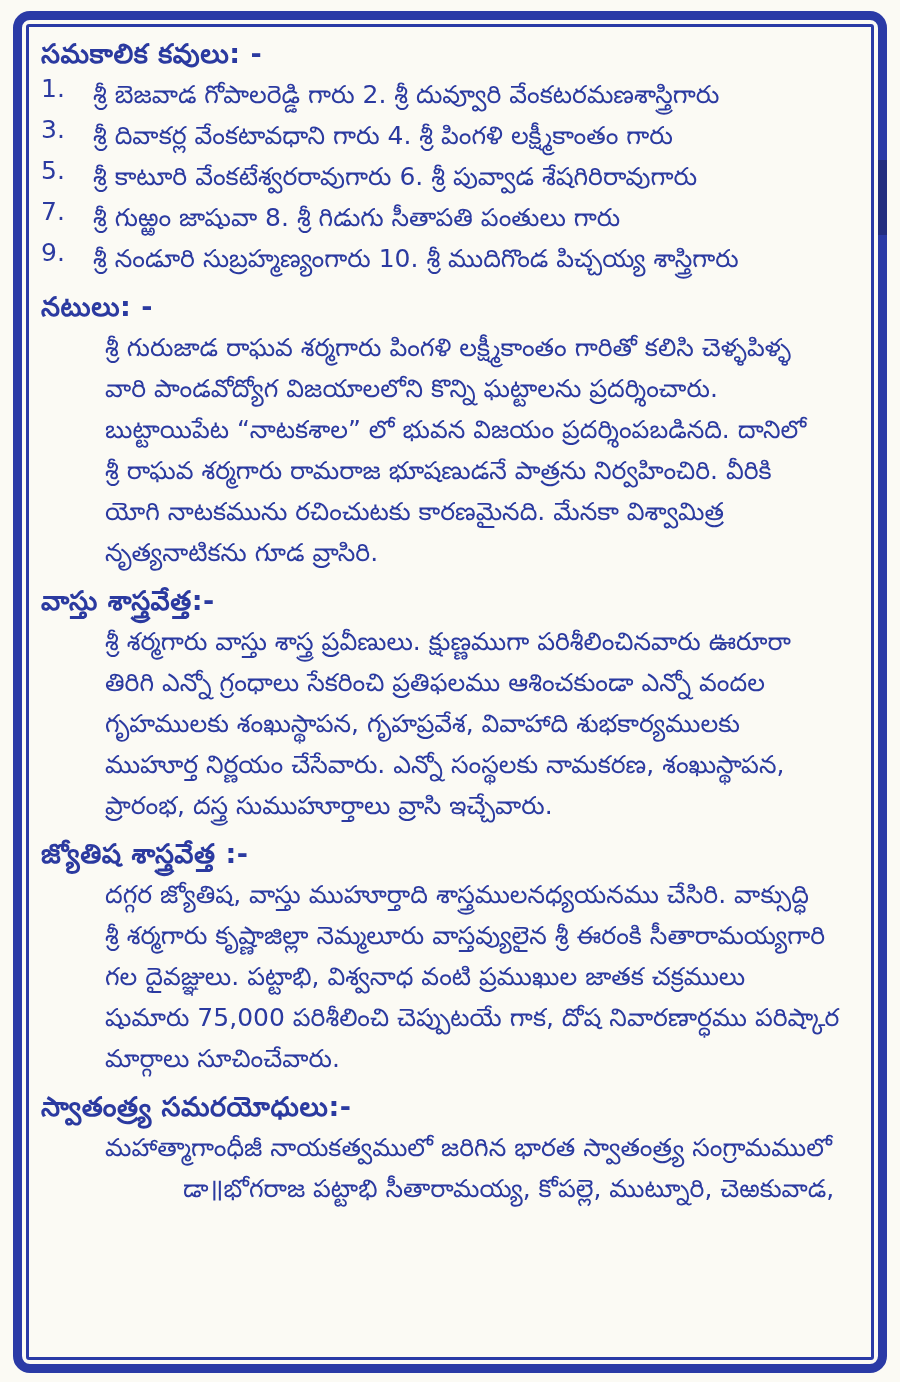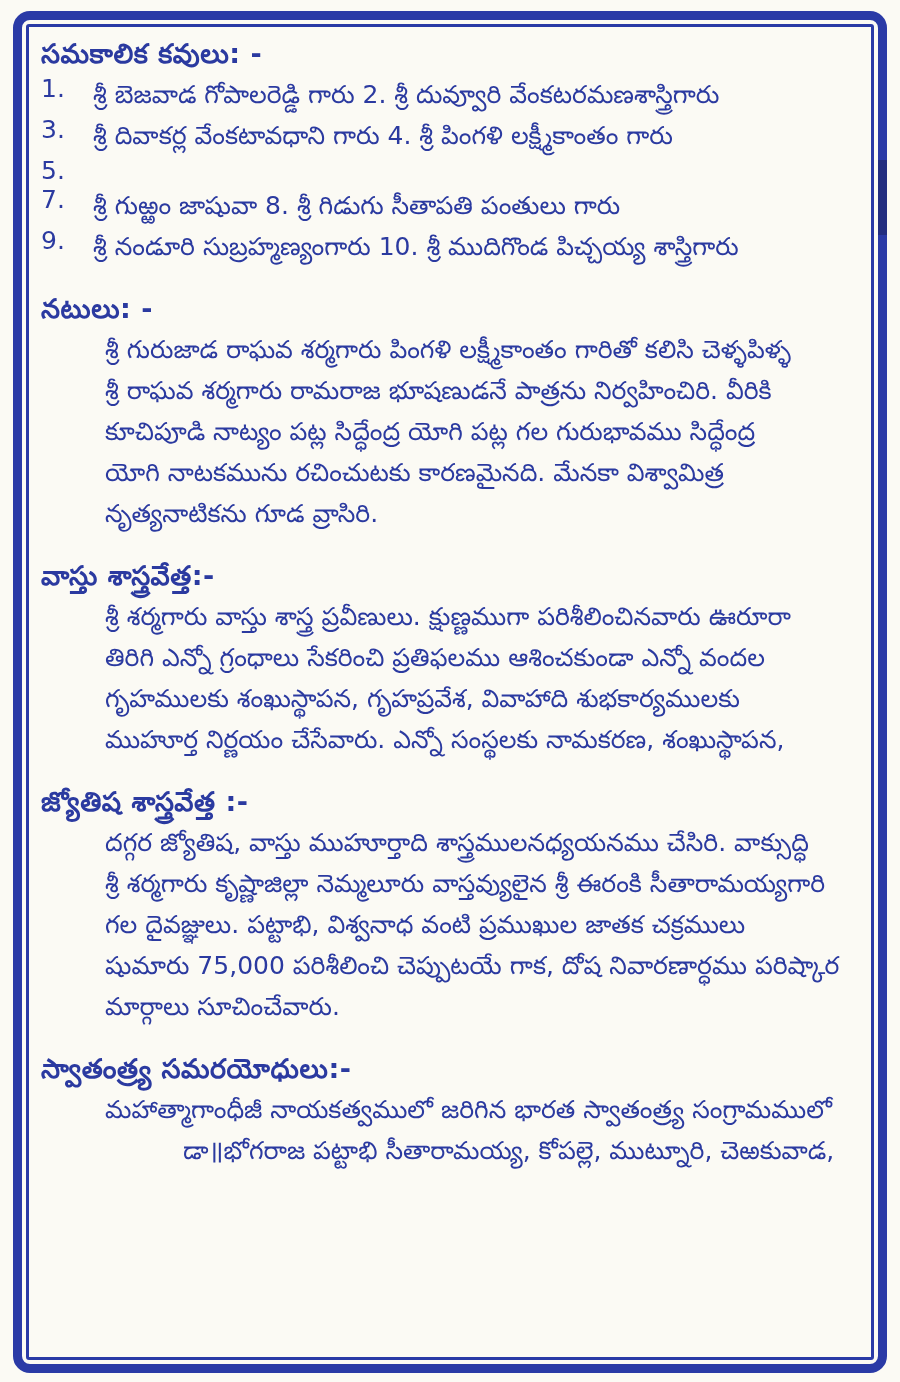--- a/index.html
+++ b/index.html
@@ -47,21 +47,21 @@
     border-radius: 3px;
     padding: 6px 14px 4px 12px;
     overflow: hidden;
     color: #2b3aa0;
   }
   .heading {
     font-weight: bold;
     font-size: 27px;
     line-height: 41px;
     letter-spacing: .5px;
-    margin-top: 21px;
+    margin-top: 7px;
     white-space: nowrap;
   }
   .heading.first { margin-top: 0; }
   .line {
     font-size: 25px;
     line-height: 41px;
     white-space: nowrap;
   }
   .list-line { display: flex; }
   .list-line .num {
@@ -84,45 +84,48 @@
       <div class="list-line">
         <span class="num">1.</span>
         <span class="line">శ్రీ బెజవాడ గోపాలరెడ్డి గారు 2. శ్రీ దువ్వూరి వేంకటరమణశాస్త్రిగారు</span>
       </div>
       <div class="list-line">
         <span class="num">3.</span>
         <span class="line">శ్రీ దివాకర్ల వేంకటావధాని గారు  4. శ్రీ పింగళి లక్ష్మీకాంతం గారు</span>
       </div>
       <div class="list-line">
         <span class="num">5.</span>
+        <span class="line">శ్రీ కాటూరి వేంకటేశ్వరరావుగారు  6. శ్రీ పువ్వాడ శేషగిరిరావుగారు</span>
       </div>
       <div class="list-line">
         <span class="num">7.</span>
         <span class="line">శ్రీ గుఱ్ఱం జాషువా 8. శ్రీ గిడుగు సీతాపతి పంతులు గారు</span>
       </div>
       <div class="list-line">
         <span class="num">9.</span>
         <span class="line">శ్రీ నండూరి సుబ్రహ్మణ్యంగారు 10. శ్రీ ముదిగొండ పిచ్చయ్య శాస్త్రిగారు</span>
       </div>
 
       <div class="heading">నటులు: -</div>
       <div class="para">
         <div class="line">శ్రీ గురుజాడ రాఘవ శర్మగారు పింగళి లక్ష్మీకాంతం గారితో కలిసి చెళ్ళపిళ్ళ</div>
+        <div class="line">వారి పాండవోద్యోగ విజయాలలోని కొన్ని ఘట్టాలను ప్రదర్శించారు.</div>
+        <div class="line">బుట్టాయిపేట “నాటకశాల” లో భువన విజయం ప్రదర్శింపబడినది. దానిలో</div>
         <div class="line">శ్రీ రాఘవ శర్మగారు రామరాజ భూషణుడనే పాత్రను నిర్వహించిరి. వీరికి</div>
-        <div class="line">కూచిపూడి నాట్యం పట్ల సిద్ధేంద్ర యోగి పట్ల గల గురుభావము సిద్ధేంద్ర</div>
         <div class="line">యోగి నాటకమును రచించుటకు కారణమైనది. మేనకా విశ్వామిత్ర</div>
         <div class="line">నృత్యనాటికను గూడ వ్రాసిరి.</div>
       </div>
 
       <div class="heading">వాస్తు శాస్త్రవేత్త:-</div>
       <div class="para">
         <div class="line">శ్రీ శర్మగారు వాస్తు శాస్త్ర ప్రవీణులు. క్షుణ్ణముగా పరిశీలించినవారు ఊరూరా</div>
         <div class="line">తిరిగి ఎన్నో గ్రంధాలు సేకరించి ప్రతిఫలము ఆశించకుండా ఎన్నో వందల</div>
         <div class="line">గృహములకు శంఖుస్థాపన, గృహప్రవేశ, వివాహాది శుభకార్యములకు</div>
         <div class="line">ముహూర్త నిర్ణయం చేసేవారు. ఎన్నో సంస్థలకు నామకరణ, శంఖుస్థాపన,</div>
+        <div class="line">ప్రారంభ, దస్త్ర సుముహూర్తాలు వ్రాసి ఇచ్చేవారు.</div>
       </div>
 
       <div class="heading">జ్యోతిష శాస్త్రవేత్త :-</div>
       <div class="para">
         <div class="line">దగ్గర జ్యోతిష, వాస్తు ముహూర్తాది శాస్త్రములనధ్యయనము చేసిరి. వాక్సుద్ధి</div>
         <div class="line">శ్రీ శర్మగారు కృష్ణాజిల్లా నెమ్మలూరు వాస్తవ్యులైన శ్రీ ఈరంకి సీతారామయ్యగారి</div>
         <div class="line">గల దైవజ్ఞులు. పట్టాభి, విశ్వనాధ వంటి ప్రముఖుల జాతక చక్రములు</div>
         <div class="line">షుమారు 75,000 పరిశీలించి చెప్పుటయే గాక, దోష నివారణార్ధము పరిష్కార</div>
         <div class="line">మార్గాలు సూచించేవారు.</div>
       </div>

